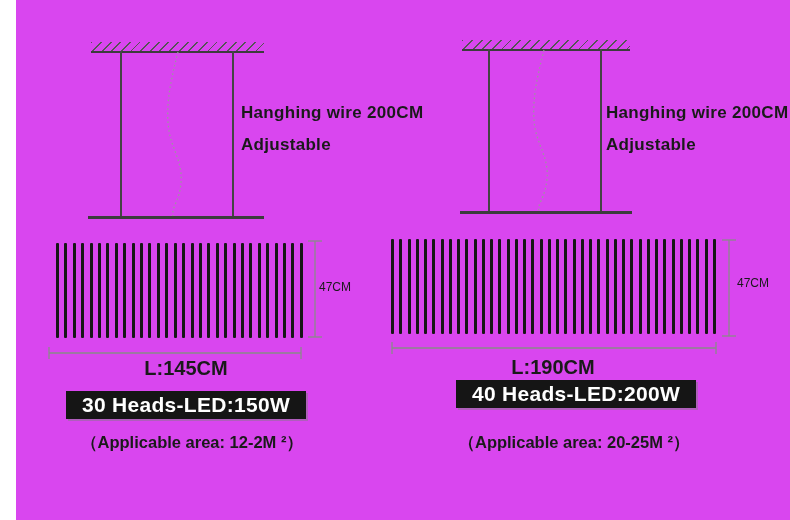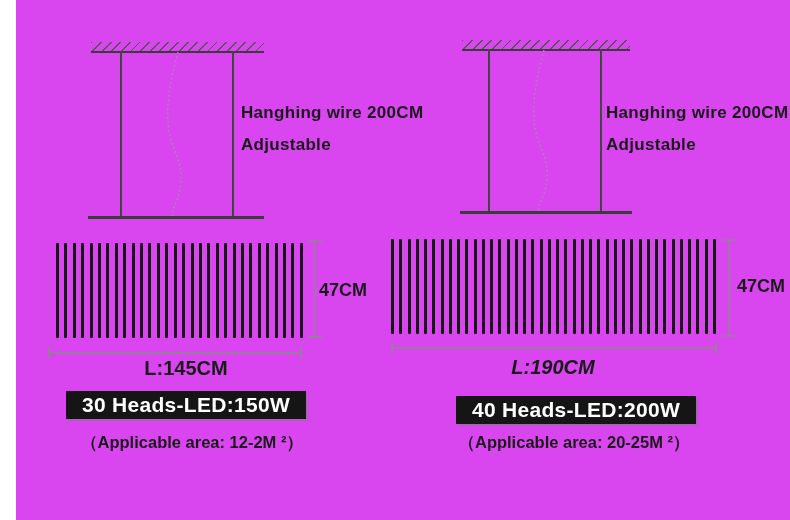--- a/index.html
+++ b/index.html
@@ -34,22 +34,22 @@
     position: absolute;
     display: flex;
     justify-content: space-between;
     align-items: stretch;
   }
   .bar { width: 3px; background: #161616; border-radius: 1px; }
   .dim-svg { position: absolute; }
   .dim-svg line { stroke: #8a8a8a; stroke-width: 1.3; }
   .h-label {
     position: absolute;
-    font-weight: bold;
-    font-size: 18px;
+    font-weight: normal;
+    font-size: 12px;
     white-space: nowrap;
   }
   .l-label {
     position: absolute;
     font-weight: bold;
     font-size: 20px;
     white-space: nowrap;
     transform: translateX(-50%);
   }
   .spec-box {
@@ -96,22 +96,22 @@
   .r-wire-a    { left: 472px; top: 49px;  height: 164px; }
   .r-wire-b    { left: 584px; top: 49px;  height: 164px; }
   .r-cable     { left: 508px; top: 49px; }
   .r-bottombar { left: 444px; top: 211px; width: 172px; }
   .r-note1     { left: 590px; top: 103px; }
   .r-note2     { left: 590px; top: 135px; }
   .r-bars      { left: 375px; top: 239px; width: 325px; height: 95px; }
   .r-vdim      { left: 705px; top: 238px; }
   .r-hlabel    { left: 721px; top: 276px; }
   .r-hdim      { left: 374px; top: 340px; }
-  .r-llabel    { left: 537px; top: 356px; font-style: italic; }
-  .r-spec      { left: 440px; top: 396px; text-align: center; }
+  .r-llabel    { left: 537px; top: 356px; }
+  .r-spec      { left: 440px; top: 380px; text-align: center; }
   .r-area      { left: 558px; top: 432px; }
 </style>
 </head>
 <body>
 
 <div class="stage">
 
   <div>
     <div class="ceiling l-ceiling"></div>
     <div class="wire l-wire-a"></div>

